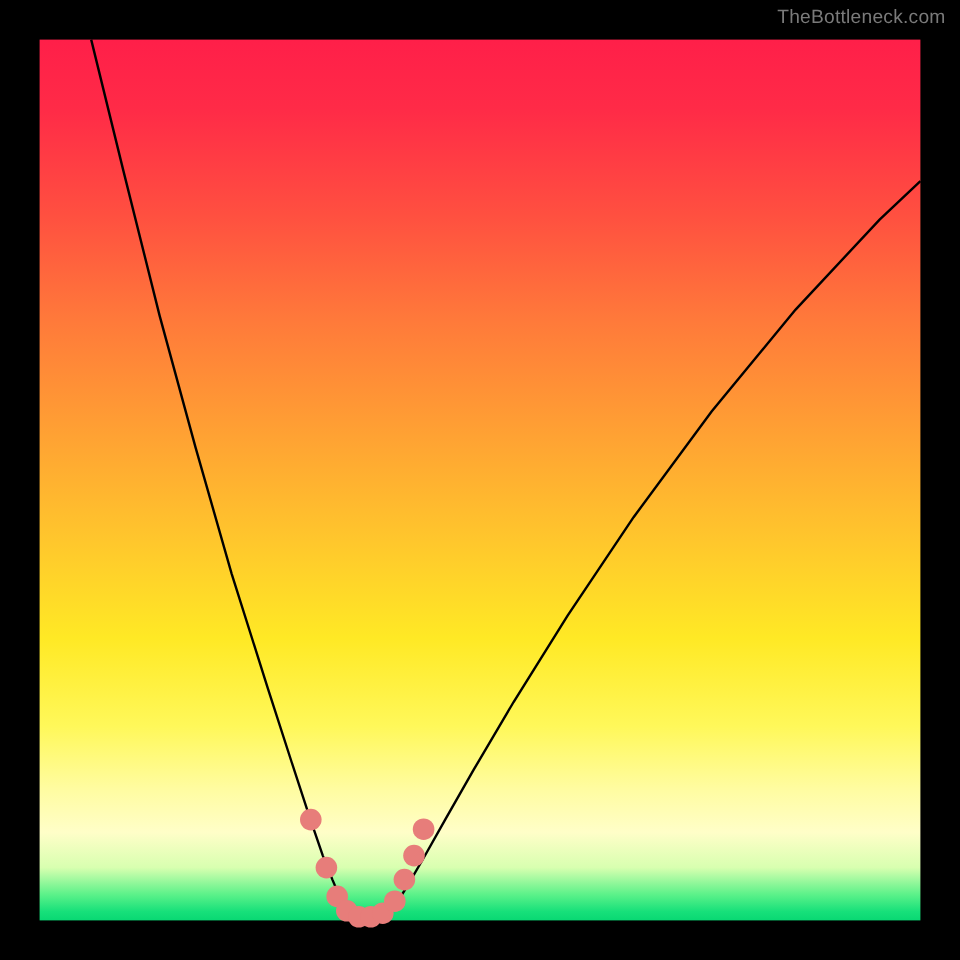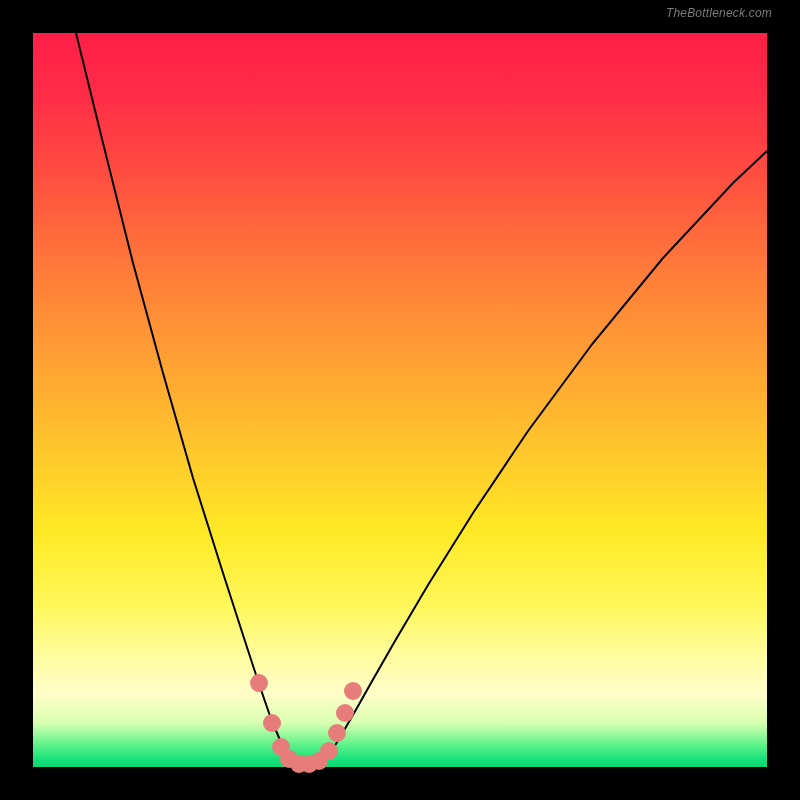--- a/index.html
+++ b/index.html
@@ -39,27 +39,26 @@
       #fffec8 90%,
       #d8ffb0 94%,
       #5ef28a 97%,
       #17e07a 99%,
       #09d873 100%
     );
   }
   .watermark {
     position: absolute;
     top: 6px;
-    right: 28px;
+    right: 12px;
     color: #7a7a7a;
-    font-size: 12px;
+    font-size: 16px;
     letter-spacing: 0.2px;
     font-weight: 500;
     user-select: none;
-    font-style: italic;
   }
   svg.curve-layer {
     position: absolute;
     left: 33px;
     top: 33px;
     width: 734px;
     height: 734px;
     overflow: visible;
   }
 </style>

